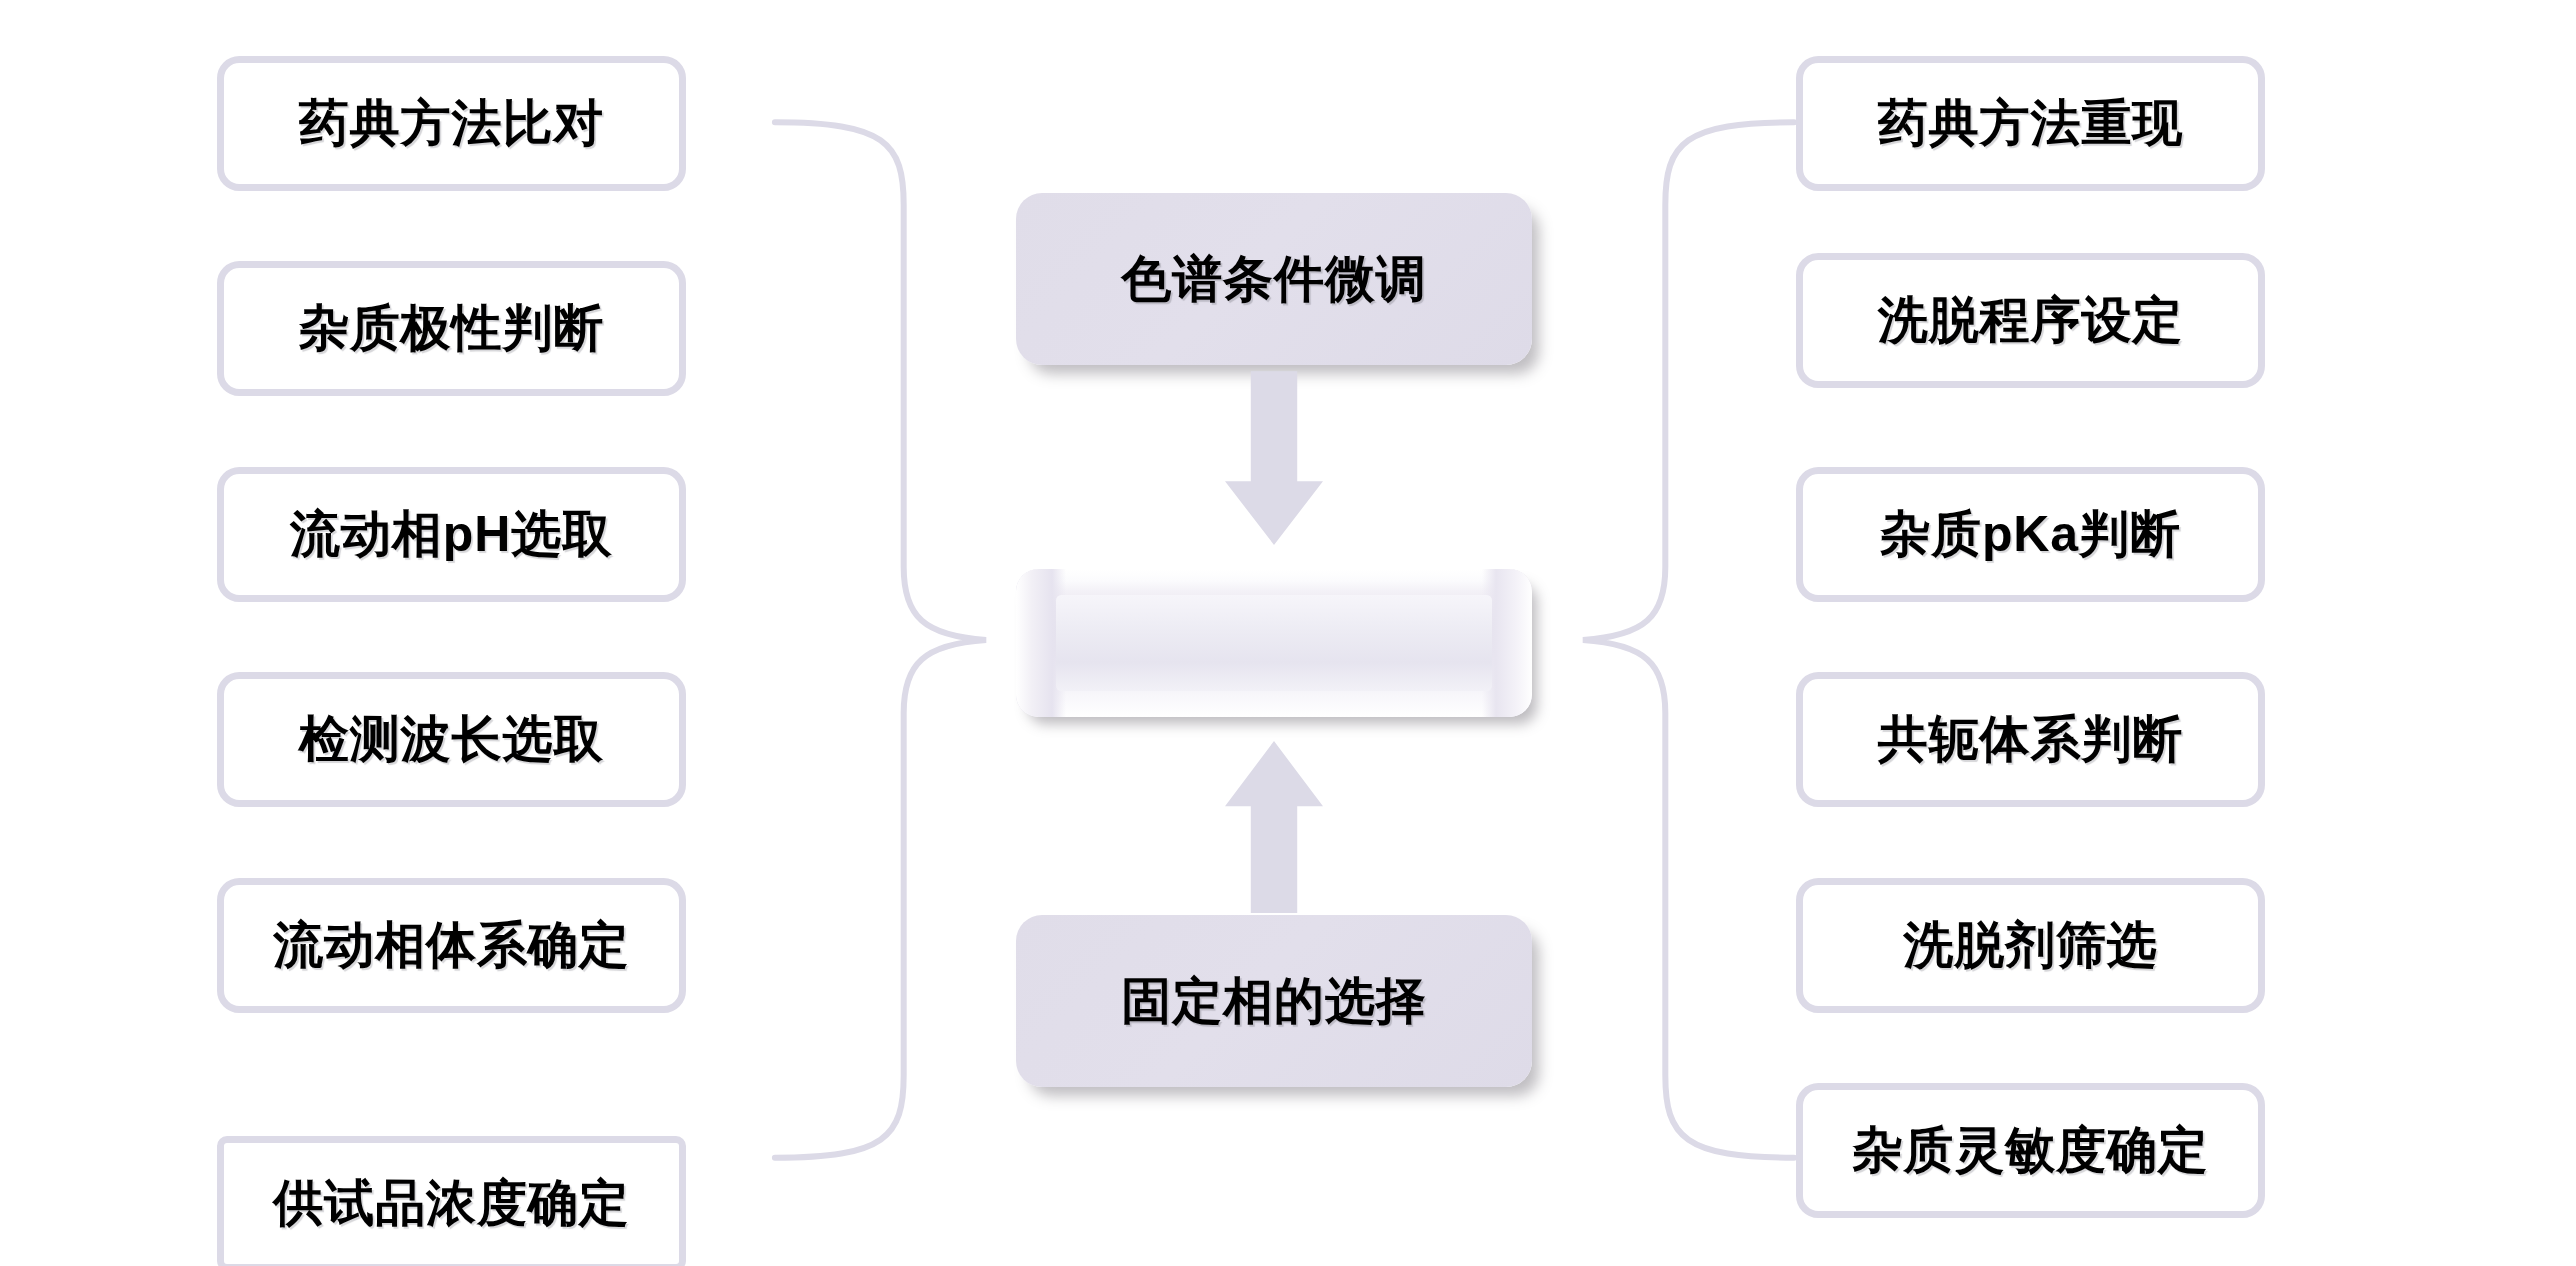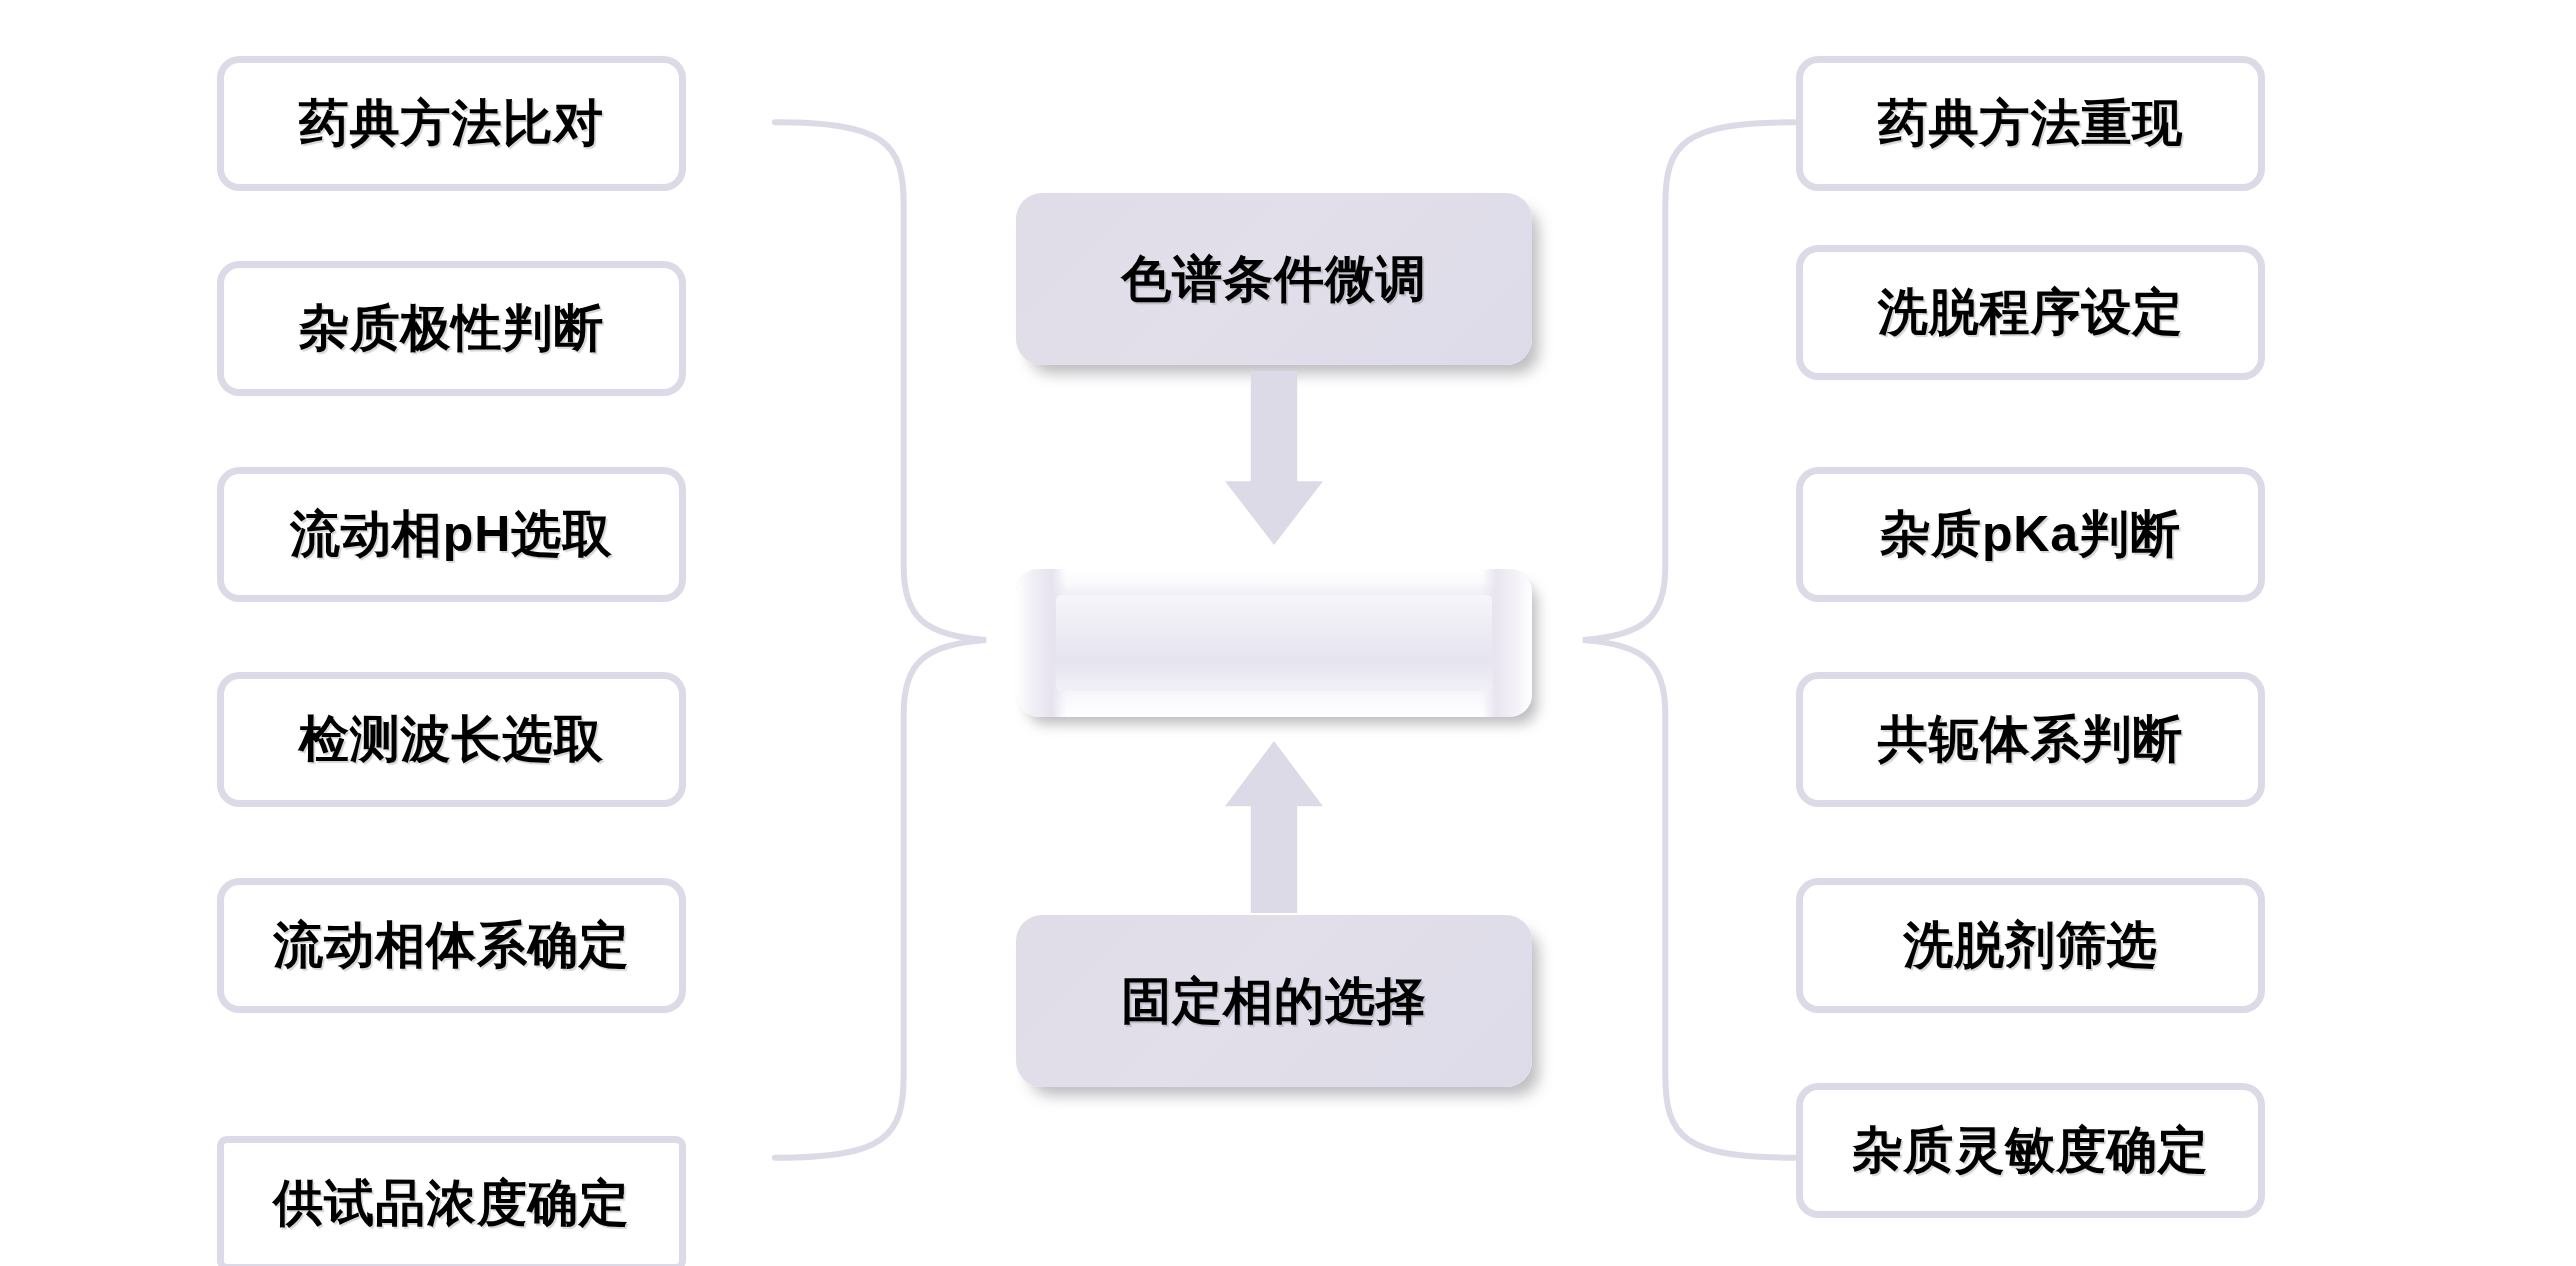--- a/index.html
+++ b/index.html
@@ -116,21 +116,21 @@
     </div>
     <div class="side-box" style="top:1136px;border-radius:10px;">
       <span class="label">供试品浓度确定</span>
     </div>
   </div>
 
   <div class="col-right">
     <div class="side-box" style="top:56px;">
       <span class="label">药典方法重现</span>
     </div>
-    <div class="side-box" style="top:245px;">
+    <div class="side-box" style="top:253px;">
       <span class="label">洗脱程序设定</span>
     </div>
     <div class="side-box" style="top:467px;">
       <span class="label">杂质pKa判断</span>
     </div>
     <div class="side-box" style="top:672px;">
       <span class="label">共轭体系判断</span>
     </div>
     <div class="side-box" style="top:878px;">
       <span class="label">洗脱剂筛选</span>

